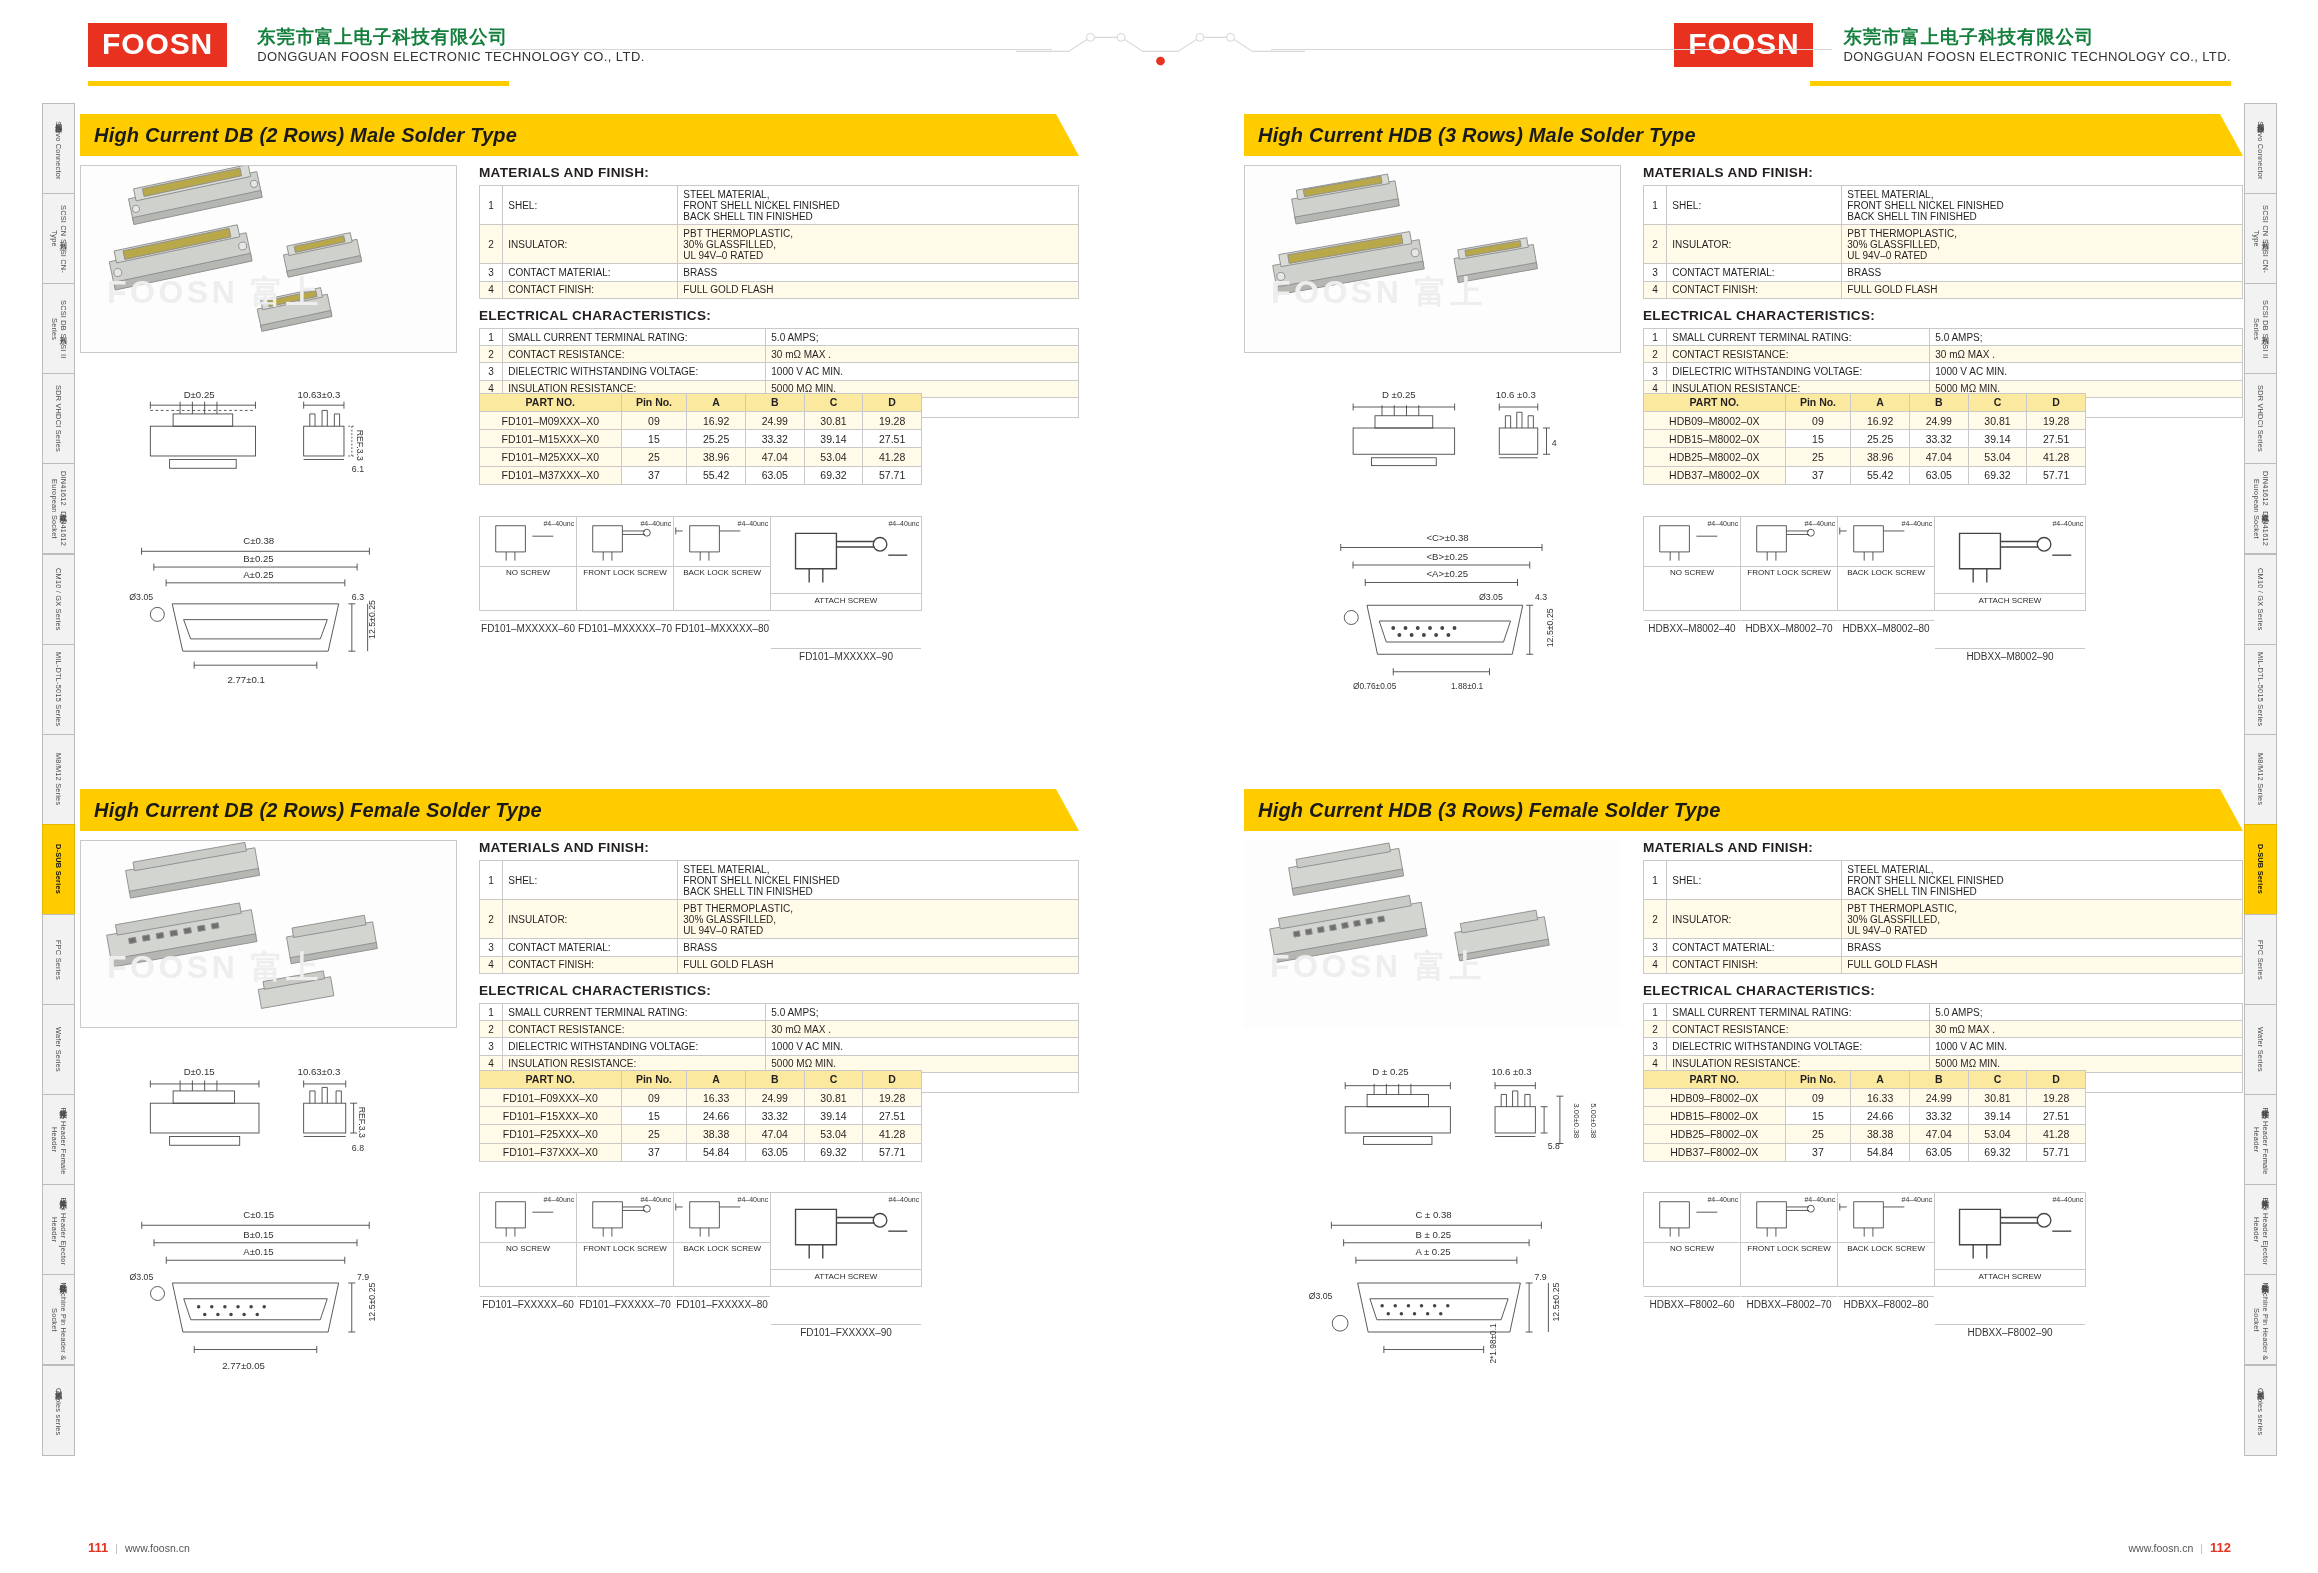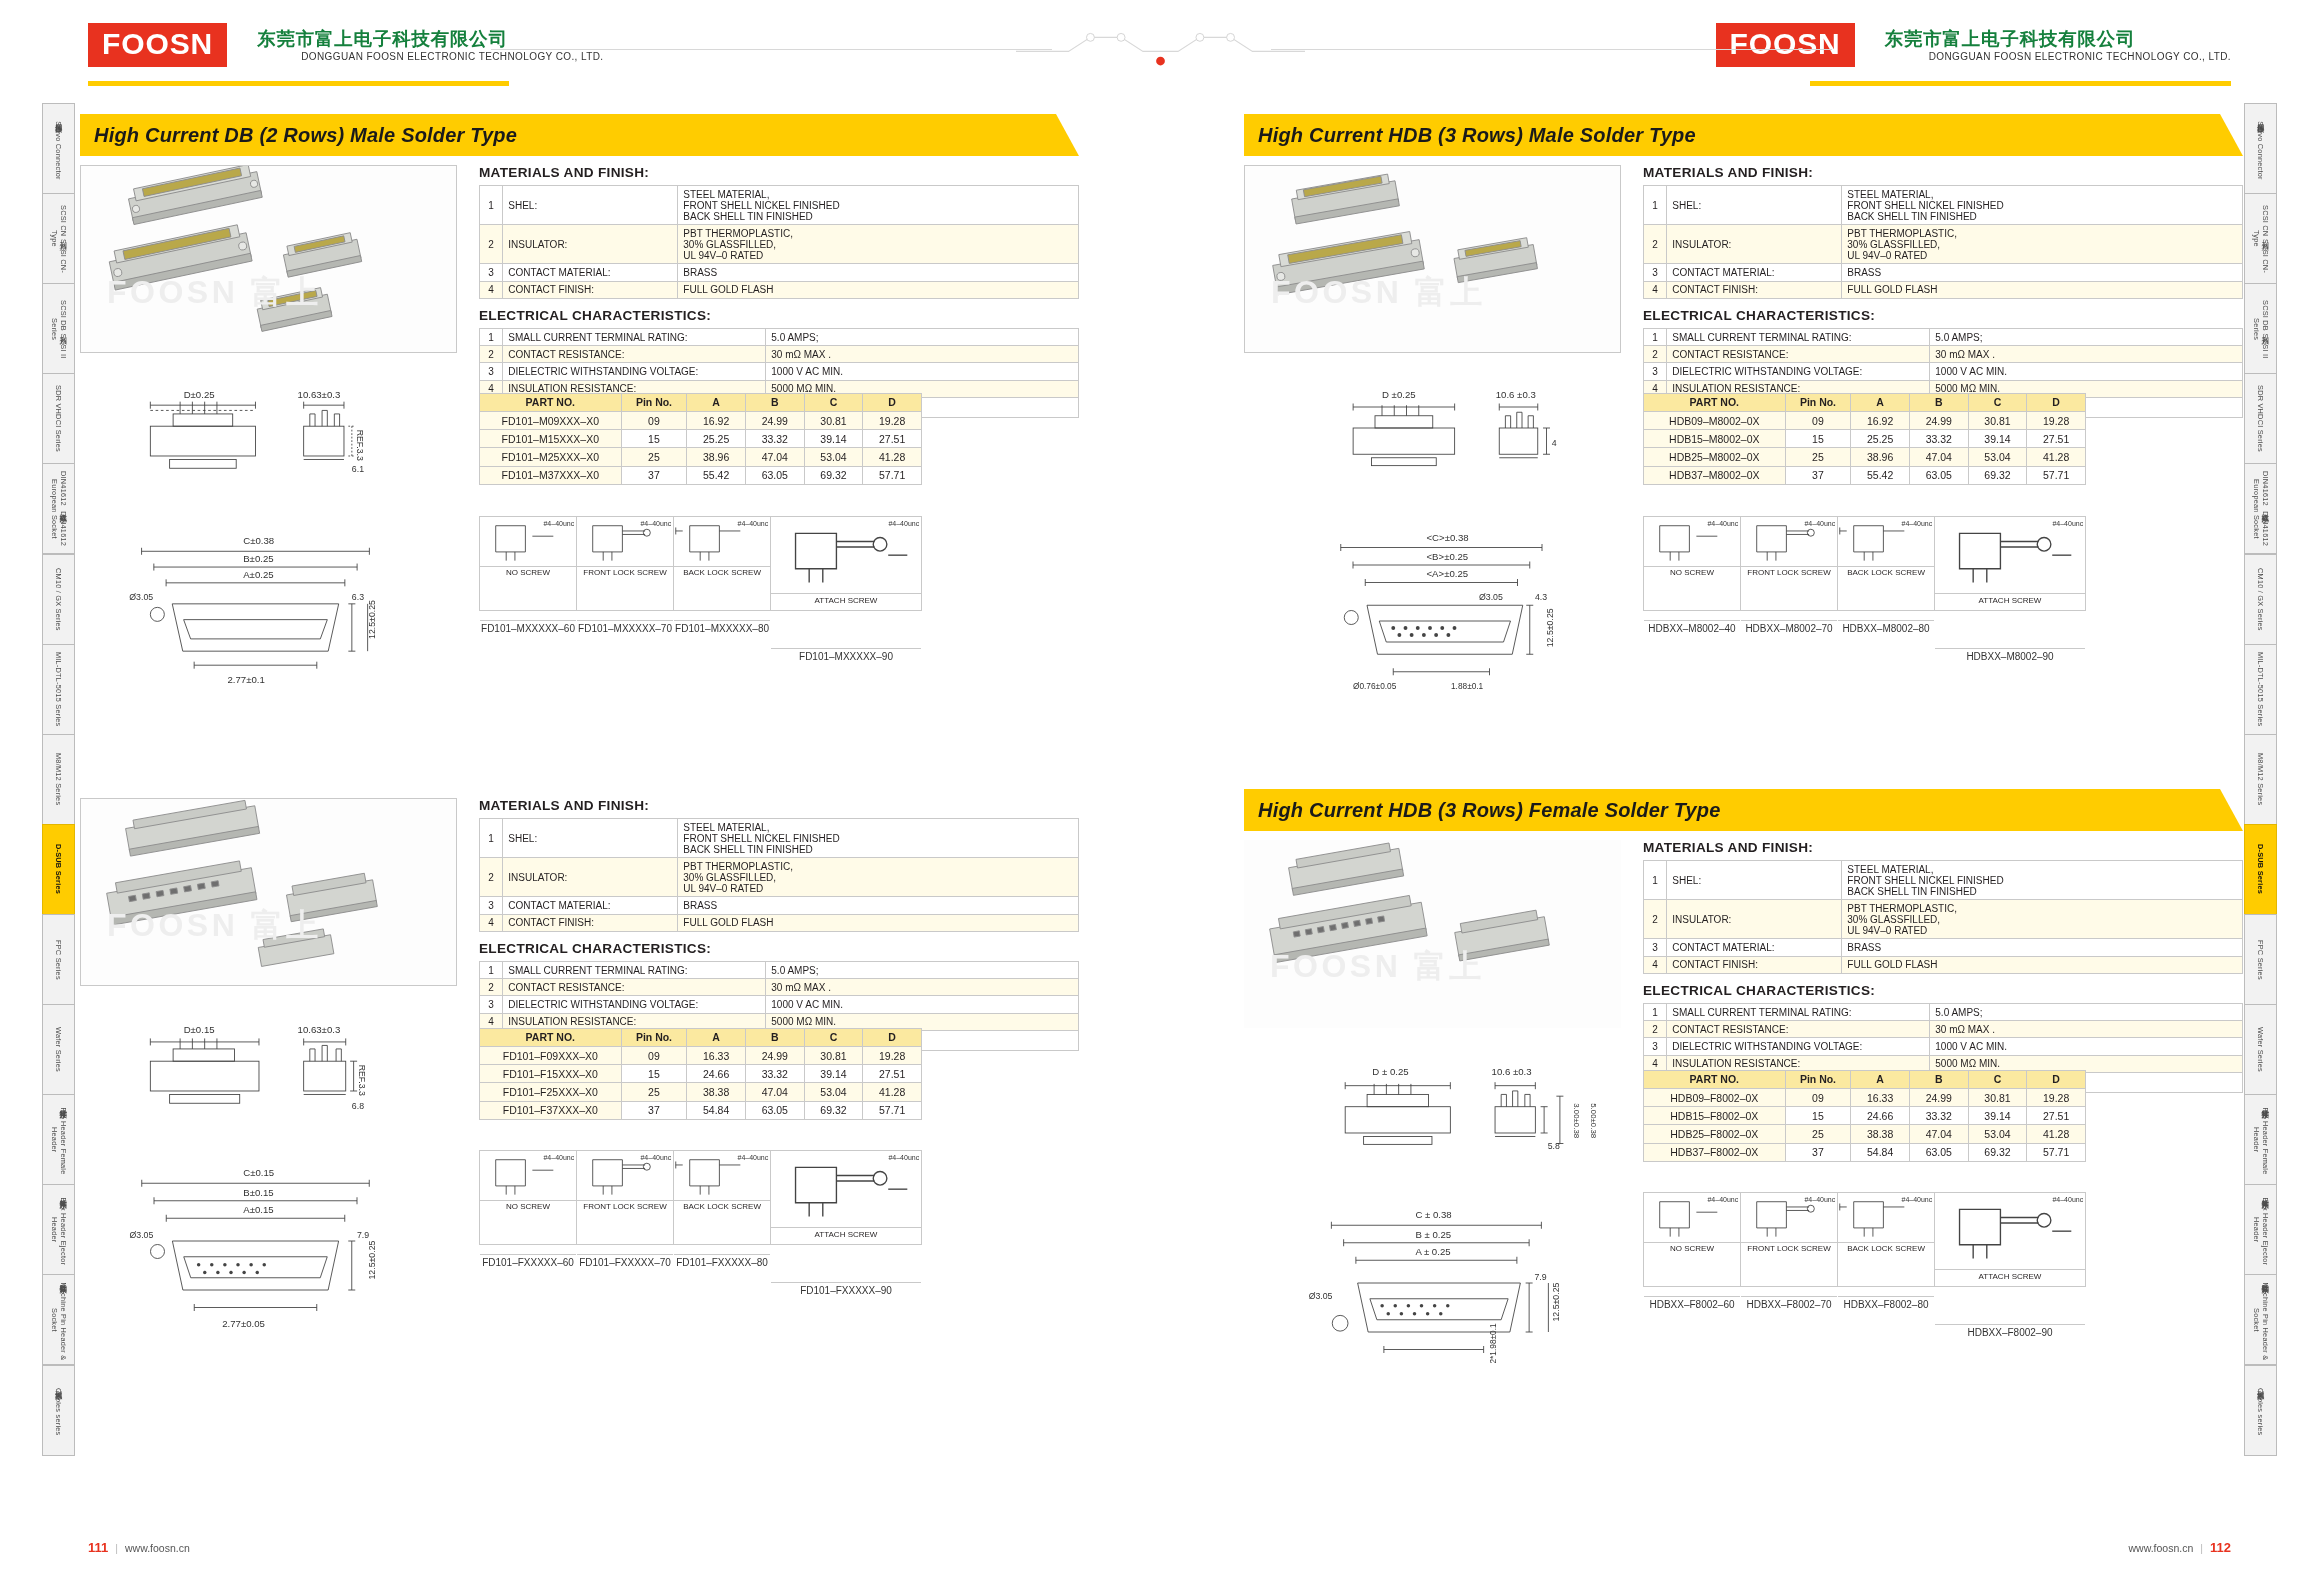--- a/index.html
+++ b/index.html
@@ -17,21 +17,21 @@
   .topbar { position:absolute; left:0; top:0; width:2319px; height:88px; }
   .logo-block { position:absolute; top:23px; display:flex; align-items:center; gap:30px; }
   .logo-left { left:88px; }
   .logo-right { right:88px; }
   .foosn-mark {
     background:#e8321f; color:#fff; font-weight:bold; font-size:30px;
     letter-spacing:0.9px; padding:4.4px 14px 6.1px 14px; font-family:"Liberation Sans",sans-serif;
   }
   .cn-block { line-height:1.15; }
   .cn-top { font-size:18.4px; color:#15803d; font-weight:bold; letter-spacing:0.9px;}
-  .cn-bot { font-size:10px; color:#333; letter-spacing:0.4px; margin-top:2.6px;margin-left:44px;}
+  .cn-bot { font-size:13px; color:#333; letter-spacing:0.4px; margin-top:2.6px;}
   .hdr-rule { position:absolute; top:49px; height:0.9px; background:#d8d8d8; }
   .hdr-rule.l { left:491px; width:561px; }
   .hdr-rule.r { left:1271px; width:561px; }
   .chain { position:absolute; top:32px; left:1016px; width:289px; height:37px; }
 
   .yellow-underline { position:absolute; top:81px; height:5.3px; background:#ffcc00; }
 
   
   .sidetabs { position:absolute; top:103px; width:33px; }
   .sidetabs.left { left:42px; }
@@ -751,20 +751,23 @@
           <text x="292" y="96" font-size="10" fill="#333">4.3</text>
           <text x="312" y="150" font-size="10" fill="#333" transform="rotate(-90 312 150)">12.5±0.25</text>
           <text x="84" y="198" font-size="9.5" fill="#333">Ø0.76±0.05</text>
           <text x="196" y="198" font-size="9.5" fill="#333">1.88±0.1</text>
         </svg>
       </div>
     </div>
   </div>
 
   <div class="panel panel-left row-bot">
+    <div class="section-title">
+      <span>High Current DB (2 Rows) Female Solder Type</span>
+    </div>
     <div class="panel-body" style="height:613px;">
       <div class="photo-box">
         <div class="wm" style="left:26px; top:105px;">FOOSN 富上</div>
         <svg width="377" height="188" viewBox="0 0 430 215">
           <g stroke="#8d8d8d" stroke-width="1">
             <g transform="translate(48,20) rotate(-10)">
               <rect x="0" y="14" width="150" height="26" fill="#d3d5d0"></rect>
               <rect x="10" y="6" width="130" height="10" fill="#c9cbc6"></rect>
               <rect x="0" y="38" width="150" height="8" fill="#b5b7b2"></rect>
             </g>

